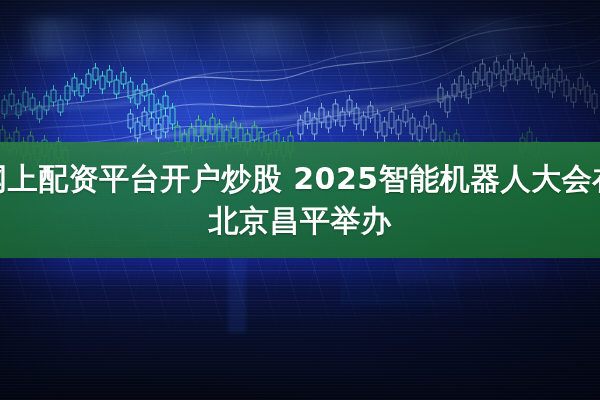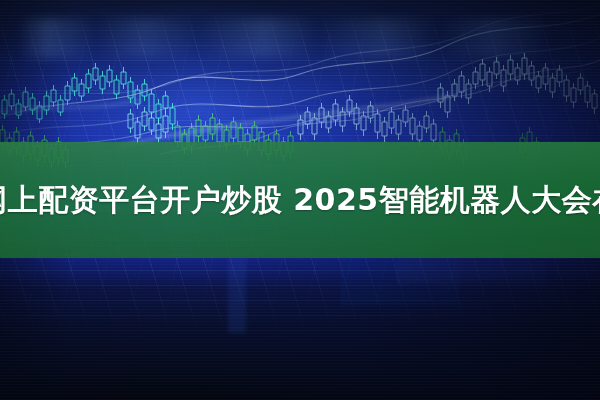--- a/index.html
+++ b/index.html
@@ -355,15 +355,16 @@
       <rect x="396" y="258" width="150" height="26" fill="#2a4fbd" fill-opacity=".10"></rect>
     </g>
   </svg>
 
   <div class="bg-layer bg-hshade"></div>
   <div class="bg-layer bg-streaks"></div>
   <div class="bg-layer bg-scan"></div>
 
   <div id="green-band">
     <div class="headline">网上配资平台开户炒股 2025智能机器人大会在</div>
+    <div class="headline">北京昌平举办</div>
   </div>
 
 </div>
 
 </body></html>

